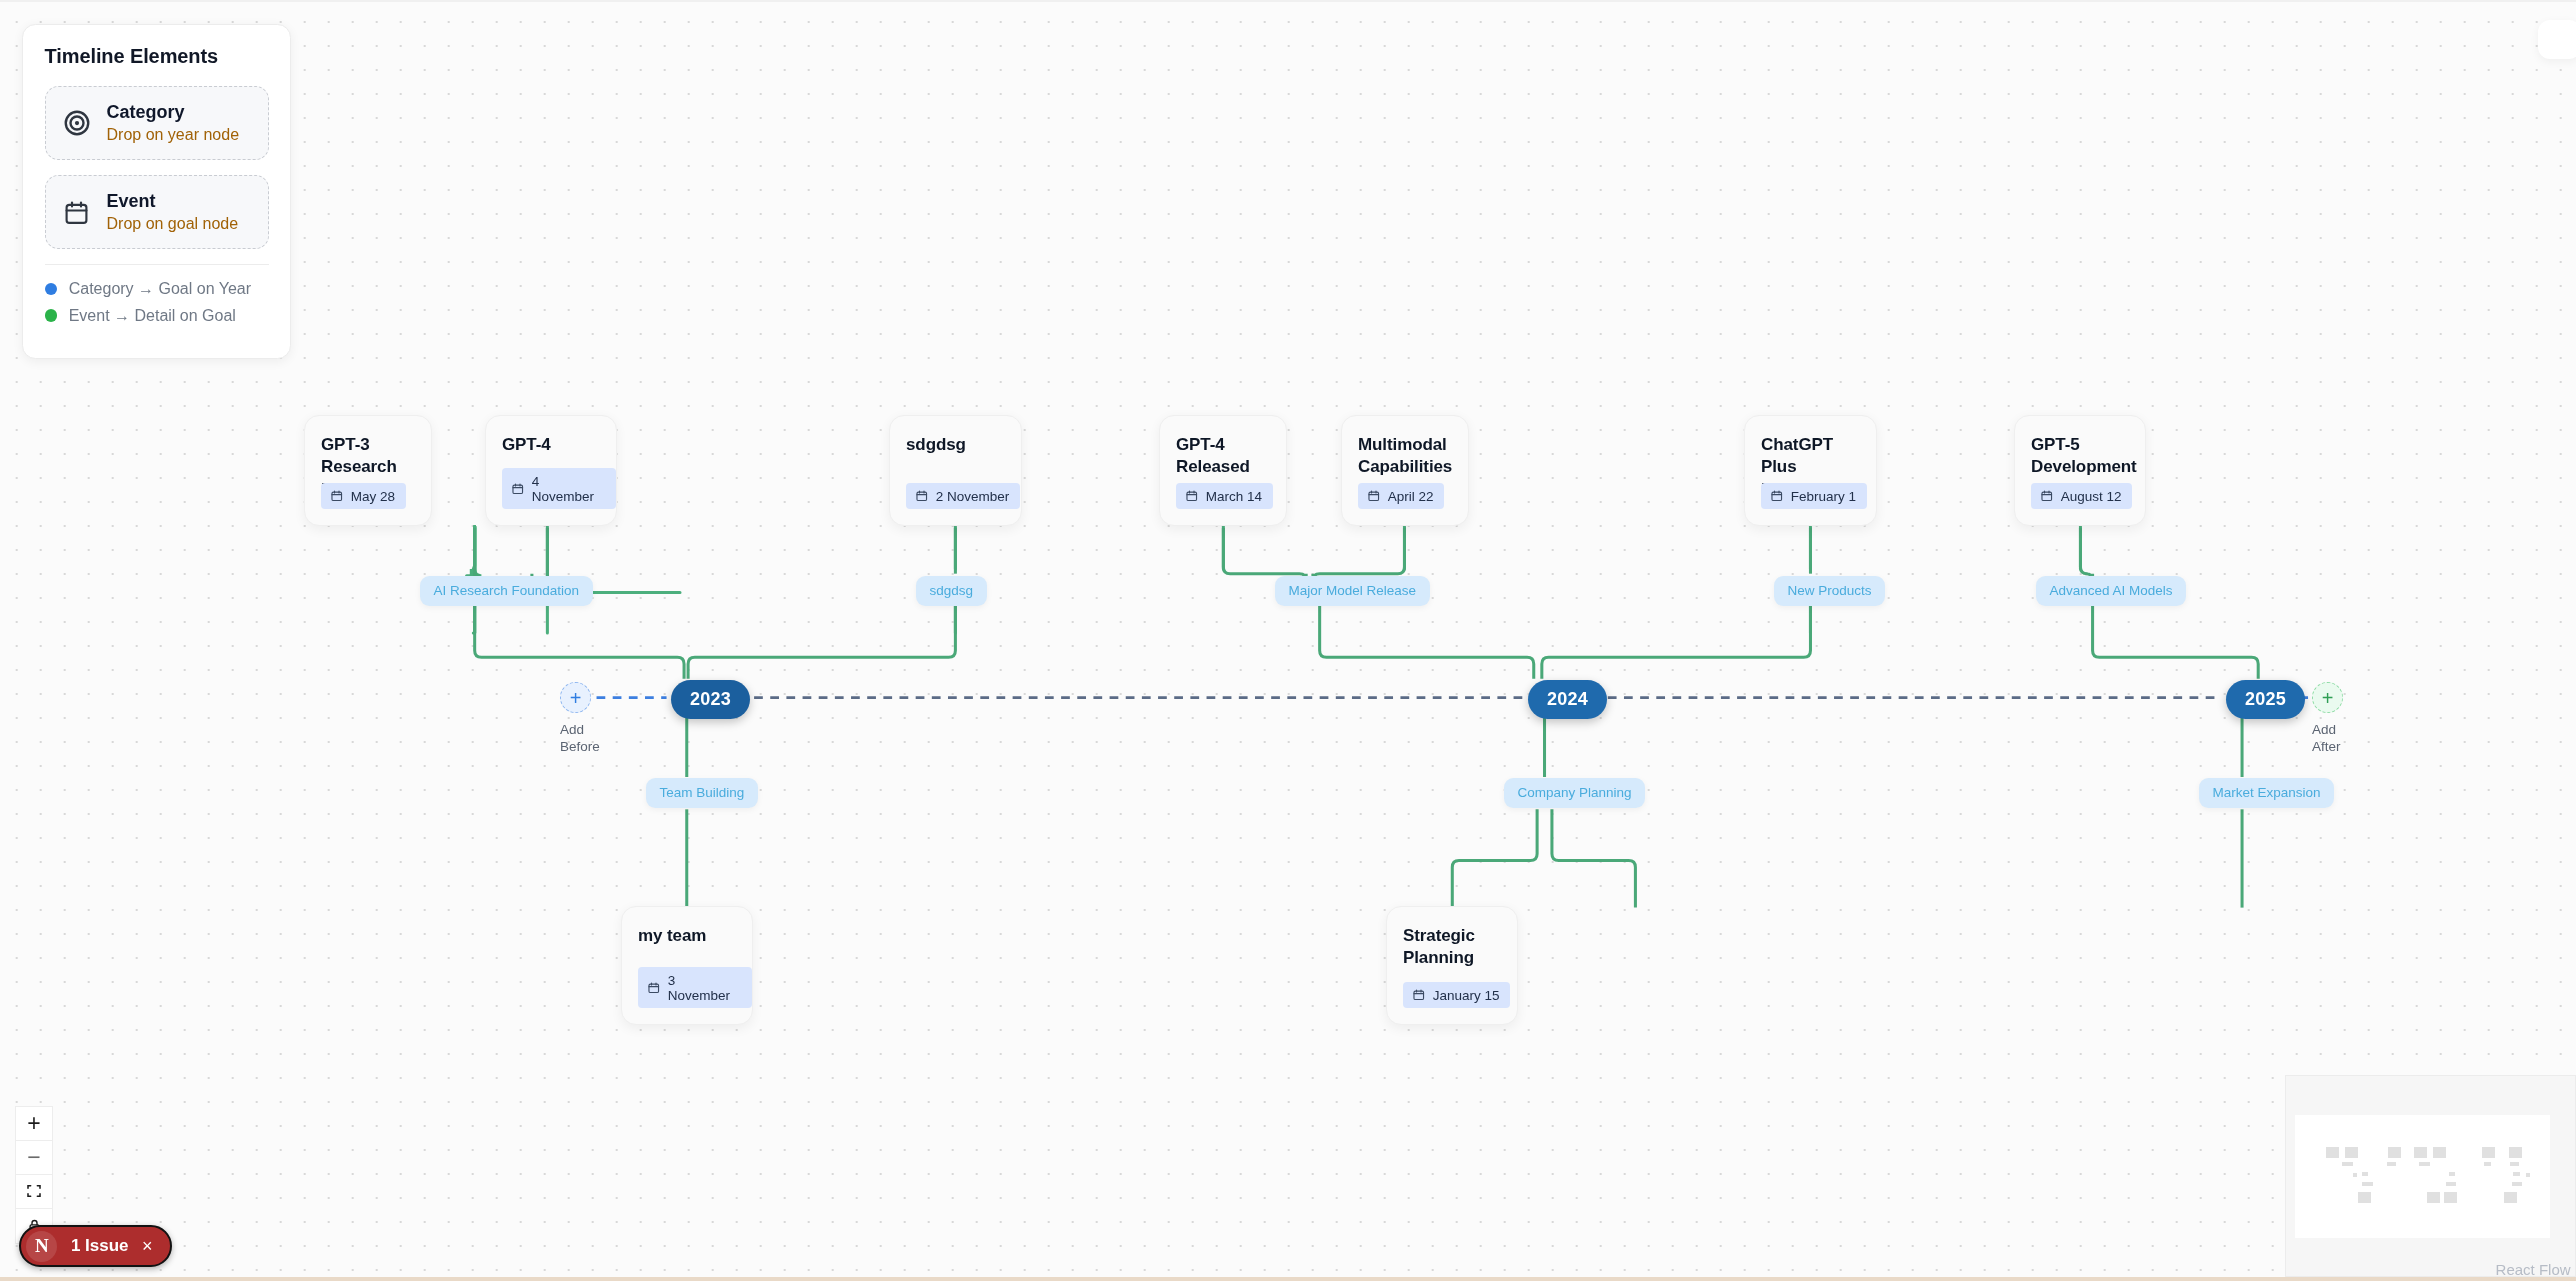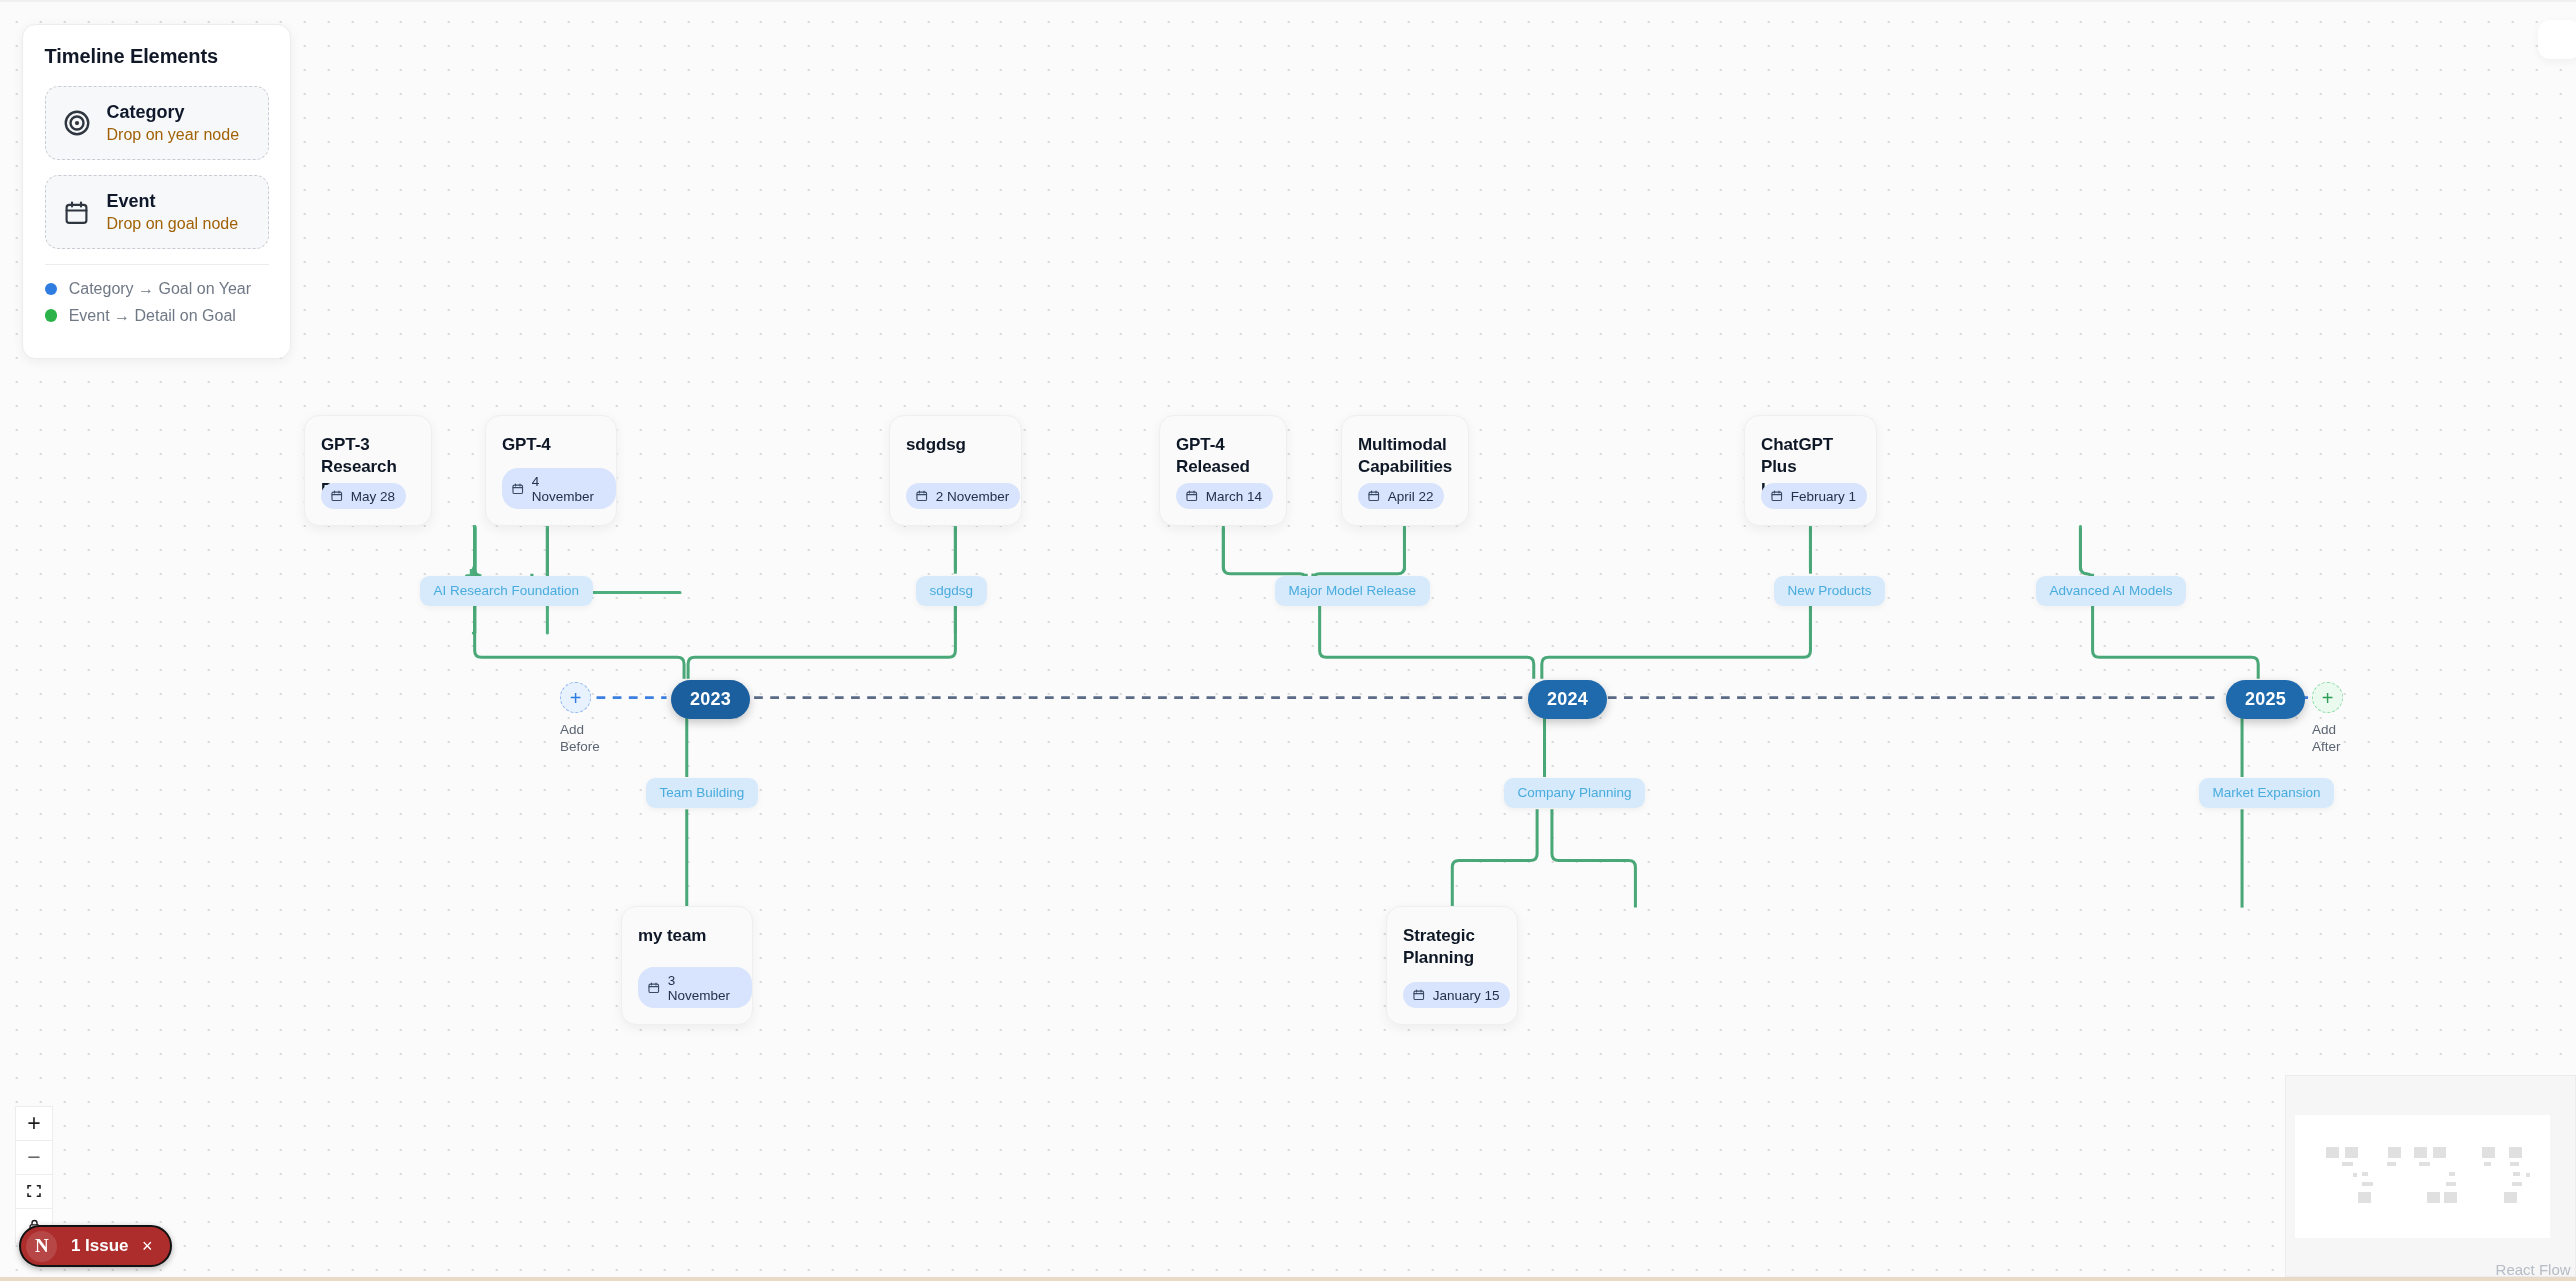--- a/index.html
+++ b/index.html
@@ -77,21 +77,21 @@
   }
   .card-title {
     font-size: 17px; font-weight: bold; color: #0e1726;
     line-height: 1.33;
     letter-spacing: -0.1px;
   }
   .card-date {
     position: absolute; left: 16px; bottom: 16px;
     display: inline-flex; align-items: center; gap: 7.4px;
     background: #d8e4fd; color: #22304a;
-    border-radius: 16px;
+    border-radius: 4px;
     padding: 5.4px 10.8px 5.4px 8.8px;
     font-size: 13.5px; font-weight: 500;
   }
   .cal-ico { width: 13.5px; height: 13.5px; display:block; }
 
   
   .goal {
     position: absolute;
     background: #d6eafc;
     color: #4aacdd;
@@ -418,20 +418,32 @@
       <svg class="cal-ico" viewBox="0 0 24 24" fill="none" stroke="#3b4a63" stroke-width="2" stroke-linecap="round">
           <rect x="3.5" y="5.5" width="17" height="15" rx="2.5"></rect>
           <path d="M3.5 10 H20.5"></path>
           <path d="M8 3.5 V7"></path>
           <path d="M16 3.5 V7"></path>
         </svg>
       <span>February 1</span>
     </div>
   </div>
 
+  <div class="card" style="left:2014px;top:415px;width:132px;height:111px">
+    <div class="card-title">GPT-5 Development</div>
+    <div class="card-date">
+      <svg class="cal-ico" viewBox="0 0 24 24" fill="none" stroke="#3b4a63" stroke-width="2" stroke-linecap="round">
+          <rect x="3.5" y="5.5" width="17" height="15" rx="2.5"></rect>
+          <path d="M3.5 10 H20.5"></path>
+          <path d="M8 3.5 V7"></path>
+          <path d="M16 3.5 V7"></path>
+        </svg>
+      <span>August 12</span>
+    </div>
+  </div>
 
   <div class="card" style="left:621px;top:906px;width:132px;height:119px">
     <div class="card-title">my team</div>
     <div class="card-date">
       <svg class="cal-ico" viewBox="0 0 24 24" fill="none" stroke="#3b4a63" stroke-width="2" stroke-linecap="round">
           <rect x="3.5" y="5.5" width="17" height="15" rx="2.5"></rect>
           <path d="M3.5 10 H20.5"></path>
           <path d="M8 3.5 V7"></path>
           <path d="M16 3.5 V7"></path>
         </svg>

